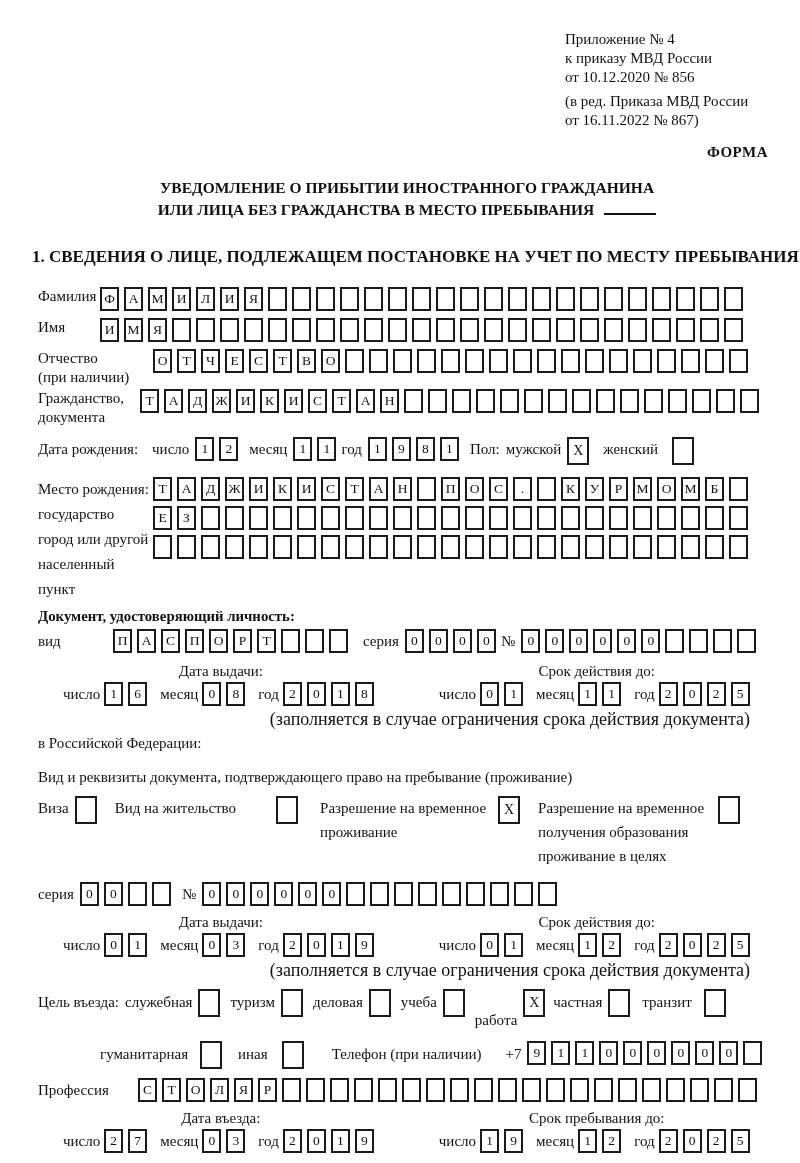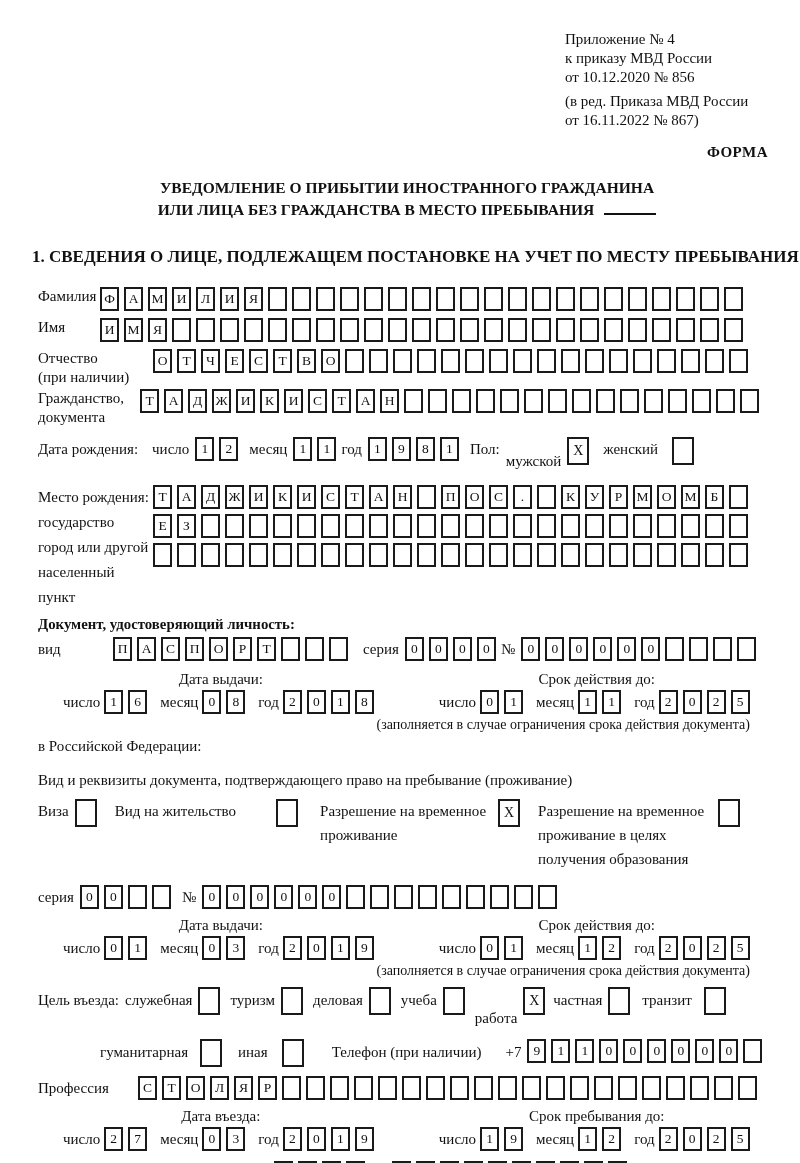--- a/index.html
+++ b/index.html
@@ -33,21 +33,21 @@
     font-size:14px;line-height:24px;vertical-align:top;flex:none;
   }
   .lbl{margin-right:6px;white-space:nowrap;}
   .bold{font-weight:bold;}
   .center{text-align:left;}
   .dates{display:flex;margin-top:10px;}
   .dcol{text-align:center;}
   .dfields{display:flex;align-items:flex-start;margin-top:2px;white-space:nowrap;}
   .dfields .lbl{margin-right:4px;margin-left:8px;line-height:24px;}
   .dfields .lbl:first-child{margin-left:0;}
-  .note{text-align:right;padding-right:26px;font-size:14px;margin-top:3px;}
+  .note{text-align:right;padding-right:26px;font-size:18px;margin-top:3px;}
   .vstack{line-height:24px;}
 </style>
 </head>
 <body>
 
 <div class="page">
 
   <div class="hdr">
     <div>Приложение № 4</div>
     <div>к приказу МВД России</div>
@@ -92,21 +92,21 @@
 
   <div class="row" style="margin-top:10px;align-items:flex-start;">
     <span class="lbl" style="line-height:24px;">Дата рождения:</span>
     <span class="lbl" style="line-height:24px;margin-left:8px;">число</span>
     <span class="cells"><span class="cell">1</span><span class="cell">2</span></span>
     <span class="lbl" style="line-height:24px;margin-left:6px;">месяц</span>
     <span class="cells"><span class="cell">1</span><span class="cell">1</span></span>
     <span class="lbl" style="line-height:24px;">год</span>
     <span class="cells"><span class="cell">1</span><span class="cell">9</span><span class="cell">8</span><span class="cell">1</span></span>
     <span class="lbl" style="line-height:24px;margin-left:6px;text-align:right;">Пол:</span>
-    <span class="lbl" style="line-height:24px;margin-top:12px;">мужской</span>
+    <span class="lbl" style="line-height:24px;">мужской</span>
     <span class="chk">X</span>
     <span class="lbl" style="line-height:24px;margin-left:14px;">женский</span>
     <span class="chk" style="margin-left:8px;"></span>
   </div>
 
   <div class="row" style="margin-top:12px;">
     <div class="lblcol" style="width:115px;line-height:25px;">
       <div>Место рождения:</div>
       <div>государство</div>
       <div>город или другой</div>
@@ -163,22 +163,22 @@
     <span class="chk"></span>
     <span class="lbl" style="line-height:24px;margin-left:18px;">Вид на жительство</span>
     <span class="chk" style="margin-left:34px;"></span>
     <span class="vstack center" style="margin-left:22px;">
       <div>Разрешение на временное</div>
       <div>проживание</div>
     </span>
     <span class="chk" style="margin-left:12px;">X</span>
     <span class="vstack center" style="margin-left:18px;">
       <div>Разрешение на временное</div>
+      <div>получения образования</div>
       <div>проживание в целях</div>
-      <div>получения образования</div>
     </span>
     <span class="chk" style="margin-left:14px;"></span>
   </div>
 
   <div class="row" style="margin-top:14px;">
     <span class="lbl" style="line-height:24px;">серия</span>
     <span class="cells"><span class="cell">0</span><span class="cell">0</span><span class="cell"></span><span class="cell"></span></span>
     <span class="lbl" style="line-height:24px;margin-left:6px;">№</span>
     <span class="cells"><span class="cell">0</span><span class="cell">0</span><span class="cell">0</span><span class="cell">0</span><span class="cell">0</span><span class="cell">0</span><span class="cell"></span><span class="cell"></span><span class="cell"></span><span class="cell"></span><span class="cell"></span><span class="cell"></span><span class="cell"></span><span class="cell"></span><span class="cell"></span></span>
   </div>

